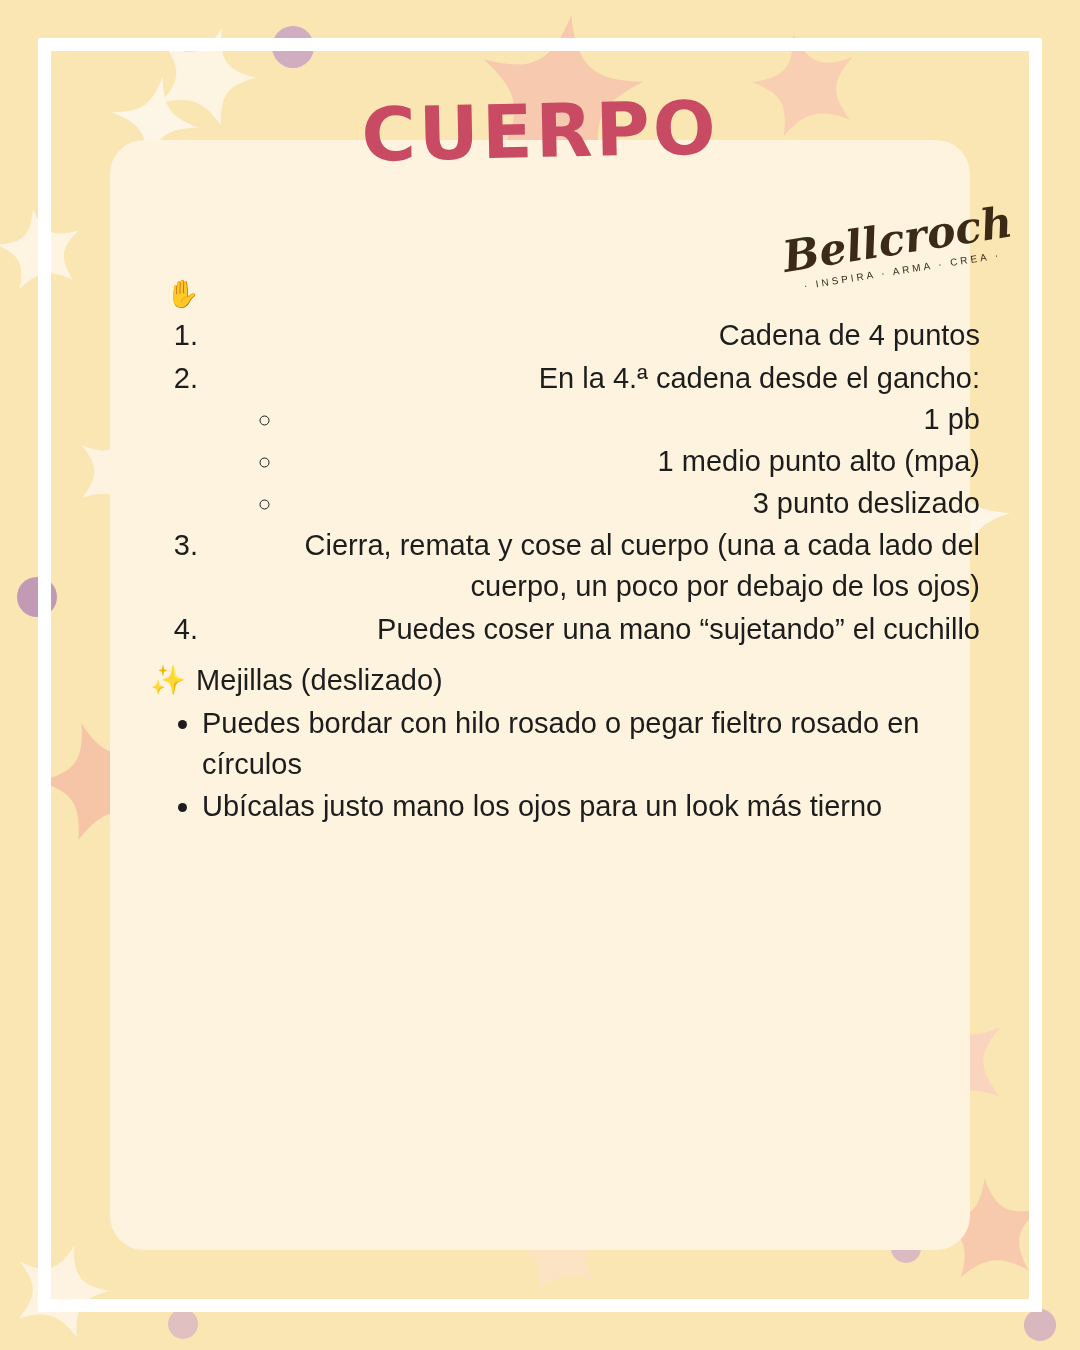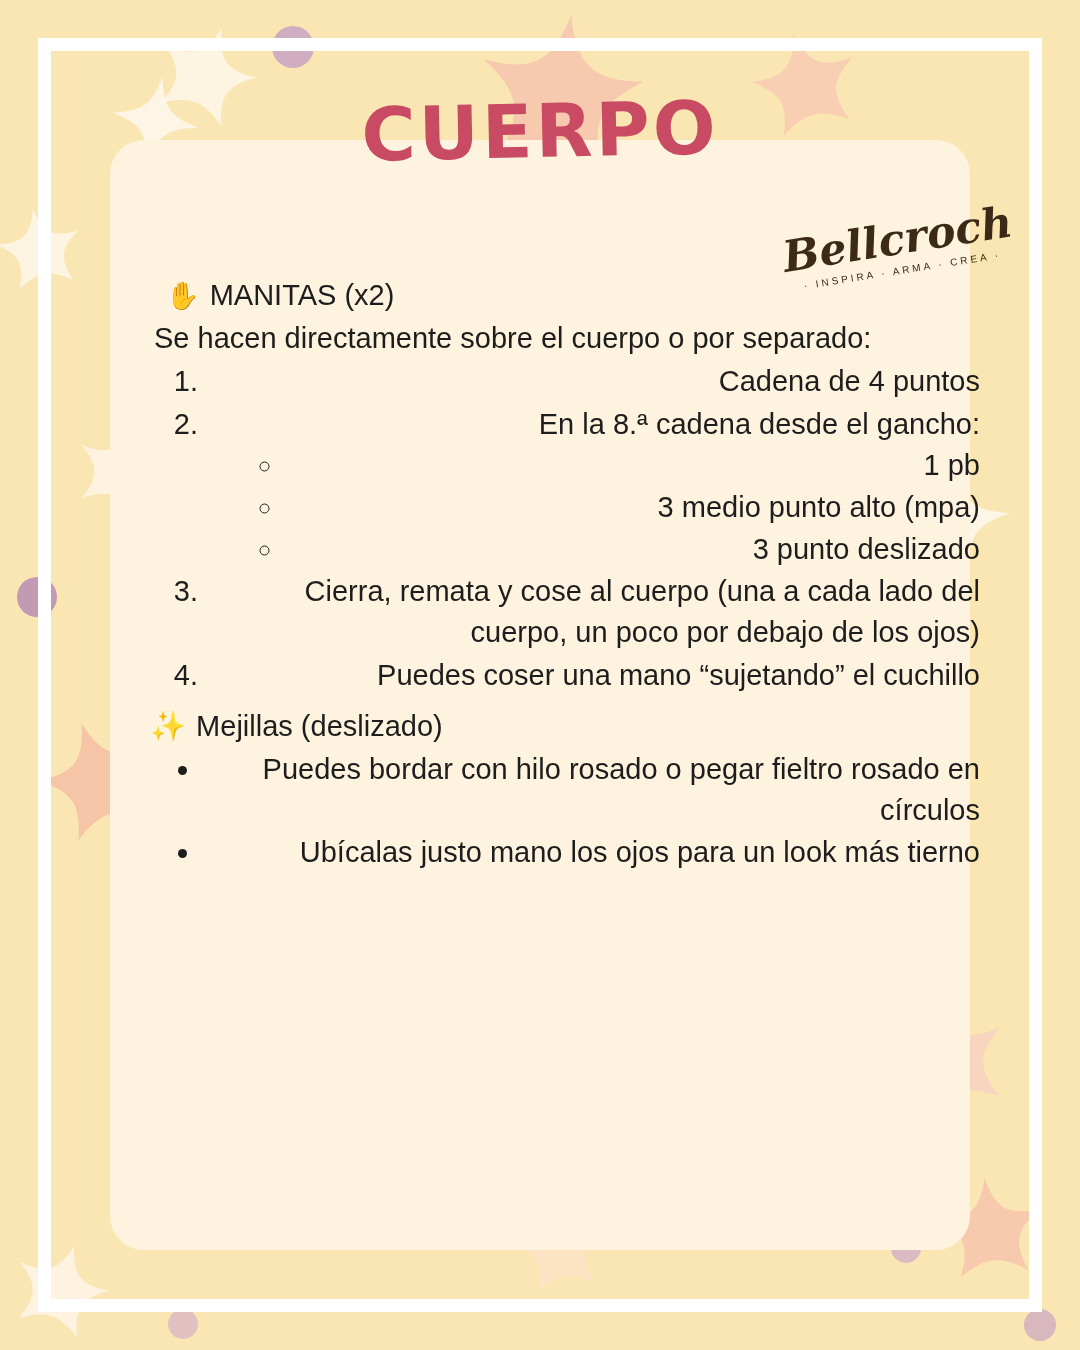--- a/index.html
+++ b/index.html
@@ -136,21 +136,20 @@
     display: flex;
     align-items: baseline;
     gap: 10px;
     font-size: 29px;
   }
 
   ul.bullets {
     margin: 0 0 0 18px;
     padding-left: 34px;
     list-style-type: disc;
-    text-align: right;
   }
   ul.bullets > li { margin-bottom: 1px; }
 </style>
 </head>
 <body>
 
 <div class="deco-layer">
   <svg width="1080" height="1350" viewBox="0 0 1080 1350" xmlns="http://www.w3.org/2000/svg">
     <defs>
 
@@ -214,34 +213,32 @@
 
 <div class="logo">
   <div class="logo-word">Bellcroch</div>
   <div class="logo-sub">· INSPIRA · ARMA · CREA ·</div>
 </div>
 
 <div class="content">
 
   <div class="sec-head">
     <span class="emoji">✋</span>
-    <span>MANITAS (x2)</span>
   </div>
 
-  <div class="lead">Se hacen directamente sobre el cuerpo o por separado:</div>
 
   <ol class="steps">
     <li>
       <span>Cadena de 4 puntos</span>
     </li>
     <li>
-      <span>En la 8.ª cadena desde el gancho:</span>
+      <span>En la 4.ª cadena desde el gancho:</span>
       <ul class="sub">
         <li>1 pb</li>
-        <li>3 medio punto alto (mpa)</li>
+        <li>1 medio punto alto (mpa)</li>
         <li>3 punto deslizado</li>
       </ul>
     </li>
     <li>
       <span>Cierra, remata y cose al cuerpo (una a cada lado del cuerpo, un poco por debajo de los ojos)</span>
     </li>
     <li>
       <span>Puedes coser una mano “sujetando” el cuchillo</span>
     </li>
   </ol>

